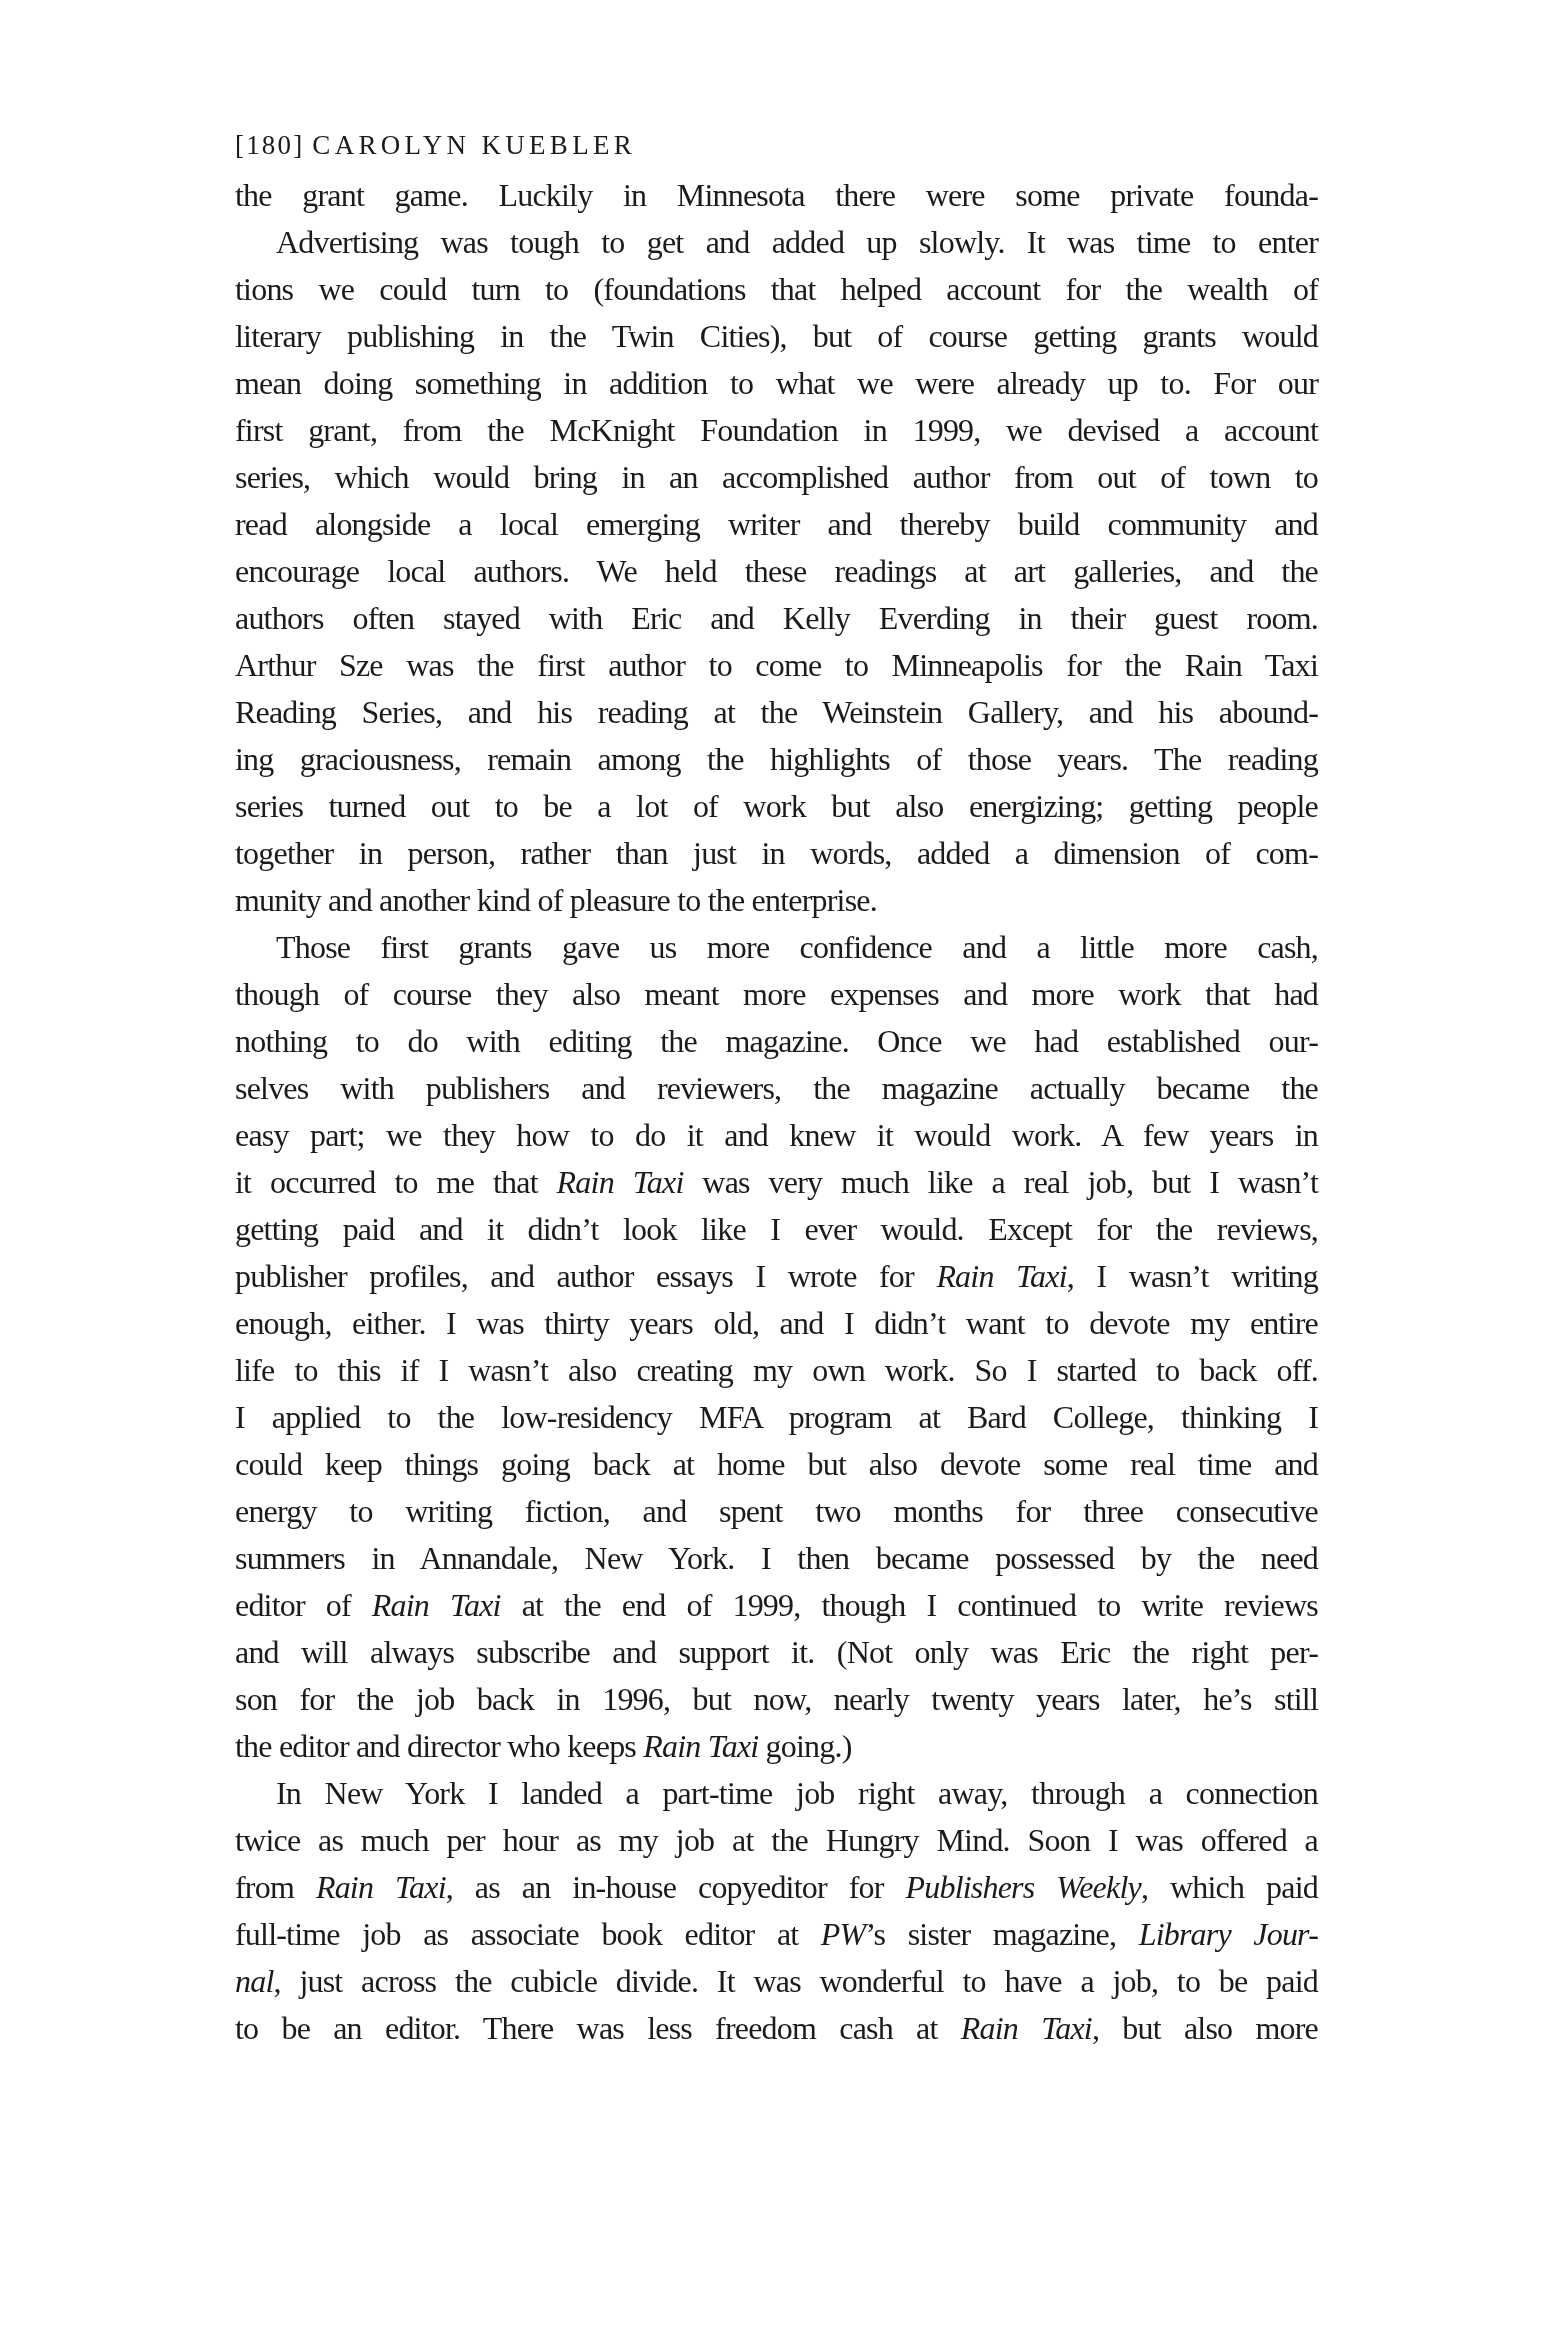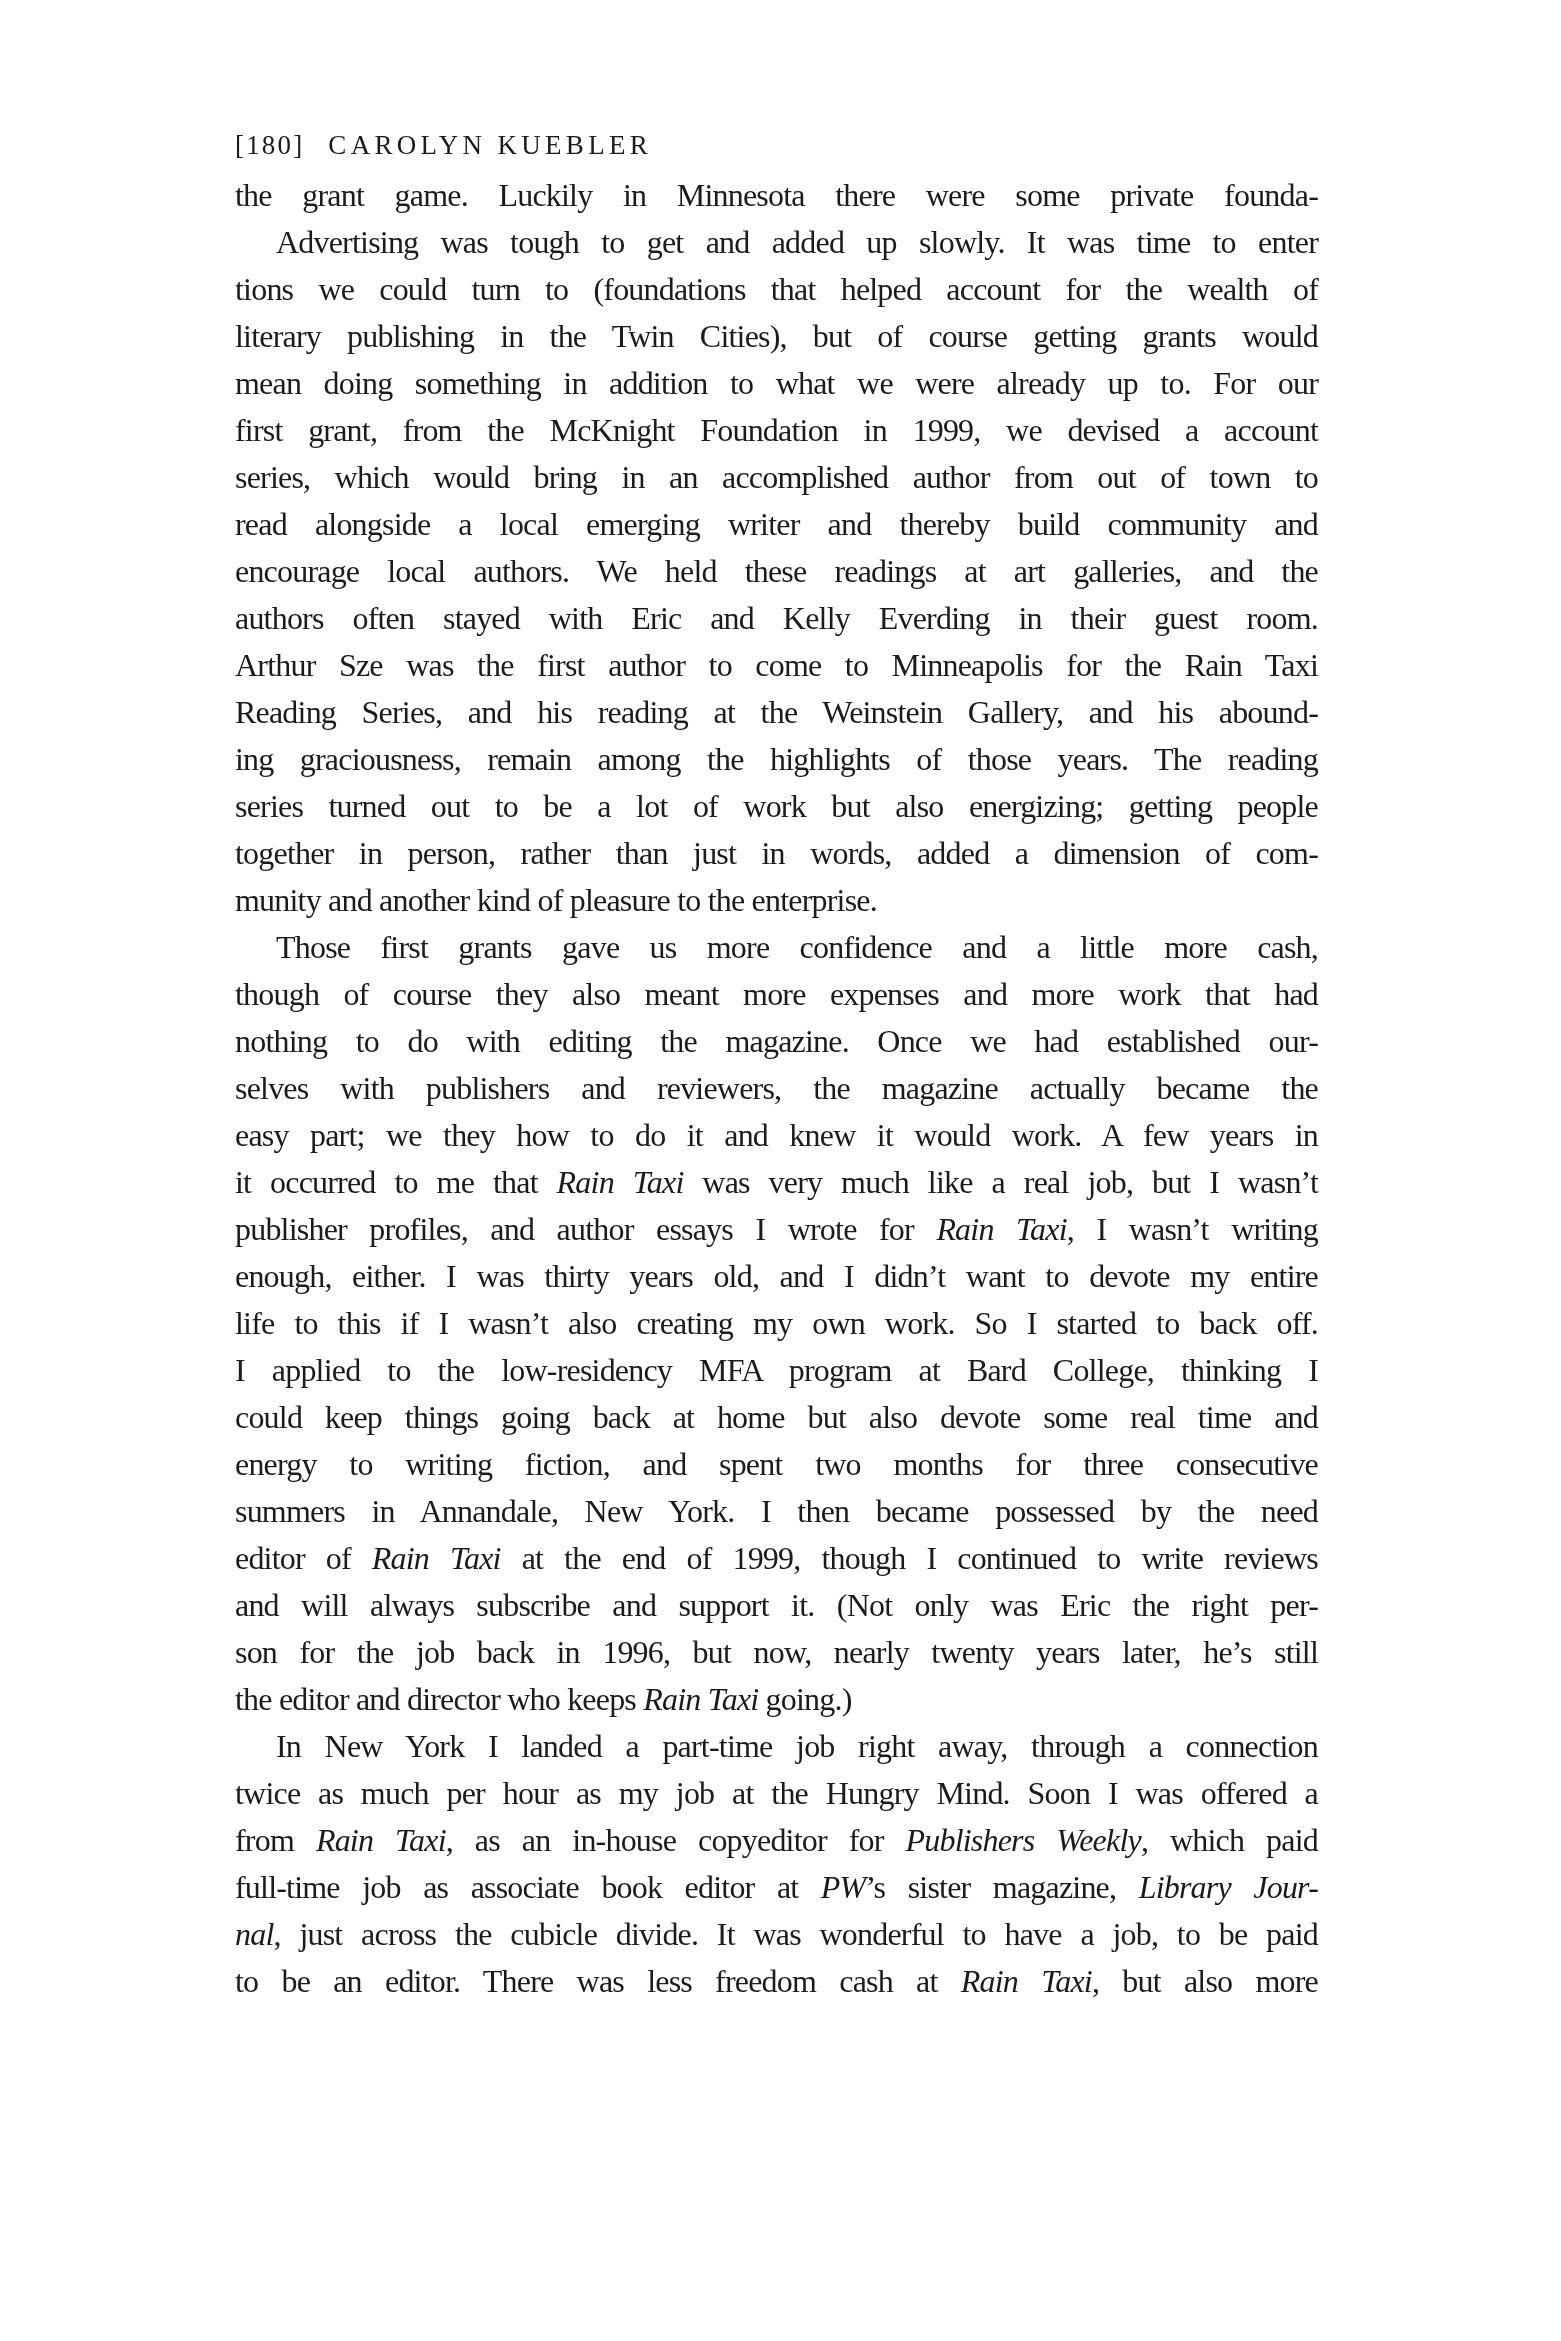--- a/index.html
+++ b/index.html
@@ -14,21 +14,21 @@
   }
   .running-header {
     position: absolute;
     left: 235px;
     top: 130px;
     font-size: 27px;
     line-height: 31px;
     letter-spacing: 0.16em;
     white-space: nowrap;
   }
-  .running-header .folio { margin-right: 24px; letter-spacing: 0.08em; }
+  .running-header .folio { margin-right: 8px; letter-spacing: 0.08em; }
   .body-text {
     position: absolute;
     left: 235px;
     top: 172px;
     width: 1083px;
     font-size: 32px;
     line-height: 47px;
     letter-spacing: -0.025em;
   }
   .paragraph { margin: 0; }
@@ -67,20 +67,21 @@
         <div class="line"><span>together in person, rather than just in words, added a dimension of com-</span></div>
         <div class="line flush"><span>munity and another kind of pleasure to the enterprise.</span></div>
       </div>
       <div class="paragraph">
         <div class="line indent"><span>Those first grants gave us more confidence and a little more cash,</span></div>
         <div class="line"><span>though of course they also meant more expenses and more work that had</span></div>
         <div class="line"><span>nothing to do with editing the magazine. Once we had established our-</span></div>
         <div class="line"><span>selves with publishers and reviewers, the magazine actually became the</span></div>
         <div class="line"><span>easy part; we they how to do it and knew it would work. A few years in</span></div>
         <div class="line"><span>it occurred to me that </span><em>Rain Taxi</em><span> was very much like a real job, but I wasn’t</span></div>
+        <div class="line"><span>getting paid and it didn’t look like I ever would. Except for the reviews,</span></div>
         <div class="line"><span>publisher profiles, and author essays I wrote for </span><em>Rain Taxi</em><span>, I wasn’t writing</span></div>
         <div class="line"><span>enough, either. I was thirty years old, and I didn’t want to devote my entire</span></div>
         <div class="line"><span>life to this if I wasn’t also creating my own work. So I started to back off.</span></div>
         <div class="line"><span>I applied to the low-residency MFA program at Bard College, thinking I</span></div>
         <div class="line"><span>could keep things going back at home but also devote some real time and</span></div>
         <div class="line"><span>energy to writing fiction, and spent two months for three consecutive</span></div>
         <div class="line"><span>summers in Annandale, New York. I then became possessed by the need</span></div>
         <div class="line"><span>editor of </span><em>Rain Taxi</em><span> at the end of 1999, though I continued to write reviews</span></div>
         <div class="line"><span>and will always subscribe and support it. (Not only was Eric the right per-</span></div>
         <div class="line"><span>son for the job back in 1996, but now, nearly twenty years later, he’s still</span></div>

